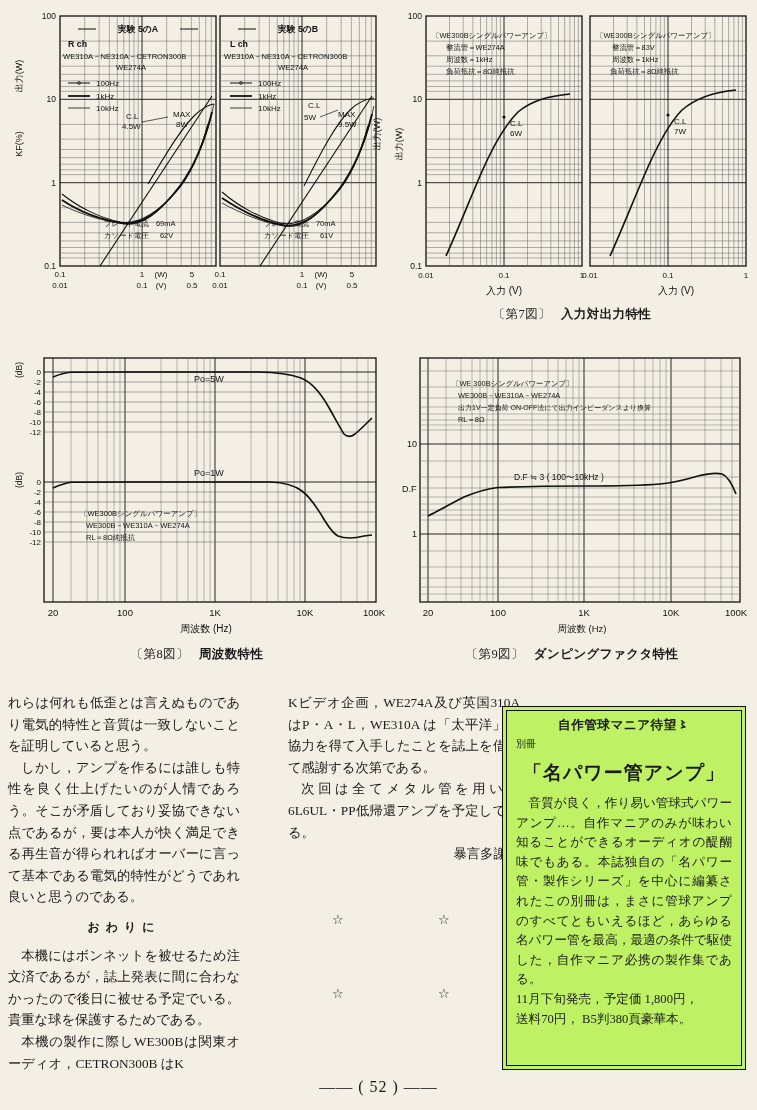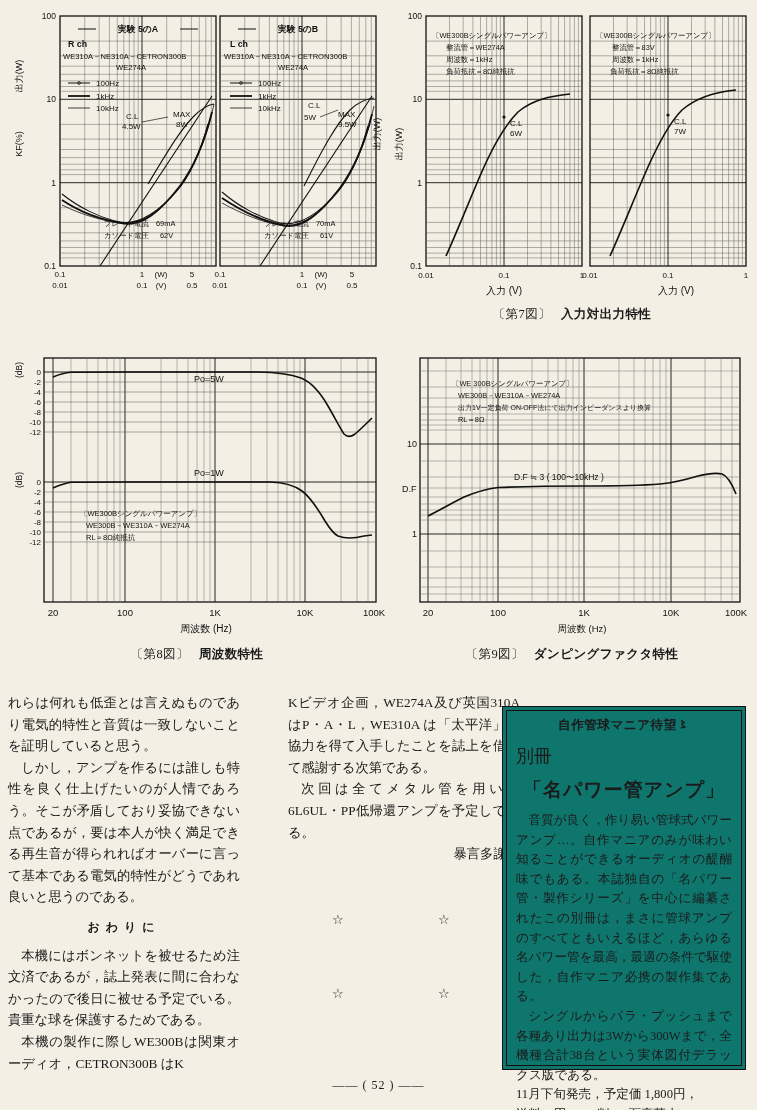--- a/index.html
+++ b/index.html
@@ -50,37 +50,37 @@
   .stars span{position:absolute;font-size:13px;}
   .star-a{left:44px;}
   .star-b{left:150px;}
 
   
   .adbox{
     position:absolute;left:502px;top:706px;width:244px;height:364px;
     border:1.6px solid #111;
     padding:0;
     box-sizing:border-box;
-    background:#0f766e;
+    background:#bef264;
   }
   .adinner{
     border:0.8px solid #111;margin:3px;height:calc(100% - 6px);
     box-sizing:border-box;padding:6px 9px 4px 9px;
   }
   .ad-kicker{font-size:12.6px;text-align:center;letter-spacing:.5px;font-weight:600;}
-  .ad-sub{font-size:18px;margin-top:10px;}
+  .ad-sub{font-size:10px;margin-top:3px;}
   .ad-title{font-size:19px;font-weight:700;text-align:center;margin:9px 0 8px 0;letter-spacing:1px;}
   .ad-body{font-size:12.6px;line-height:19.6px;text-align:justify;text-justify:inter-character;}
   .ad-body p{margin:0;}
   .ad-body p.ind{text-indent:1em;}
 
   
   .footer{
     position:absolute;left:0;top:1078px;width:757px;text-align:center;
-    font-size:12px;letter-spacing:1px;
+    font-size:16px;letter-spacing:1px;
   }
 </style>
 </head>
 <body>
 
 <div class="page">
 
   <div class="charts">
 
     <div class="fig fig6">
@@ -674,21 +674,20 @@
     </div>
   </div>
 
   <div class="adbox">
     <div class="adinner">
       <div class="ad-kicker">自作管球マニア待望〻</div>
       <div class="ad-sub">別冊</div>
       <div class="ad-title">「名パワー管アンプ」</div>
       <div class="ad-body">
         <p class="ind">音質が良く，作り易い管球式パワーアンプ…。自作マニアのみが味わい知ることができるオーディオの醍醐味でもある。本誌独自の「名パワー管・製作シリーズ」を中心に編纂されたこの別冊は，まさに管球アンプのすべてともいえるほど，あらゆる名パワー管を最高，最適の条件で駆使した，自作マニア必携の製作集である。</p>
-        <p class="ind">シングルからパラ・プッシュまで各種あり出力は3Wから300Wまで，全機種合計38台という実体図付デラックス版である。</p>
         <p>11月下旬発売，予定価 1,800円，</p>
         <p>送料70円， B5判380頁豪華本。</p>
       </div>
     </div>
   </div>
 
   <div class="footer">—— ( 52 ) ——</div>
 
 </div>
 

